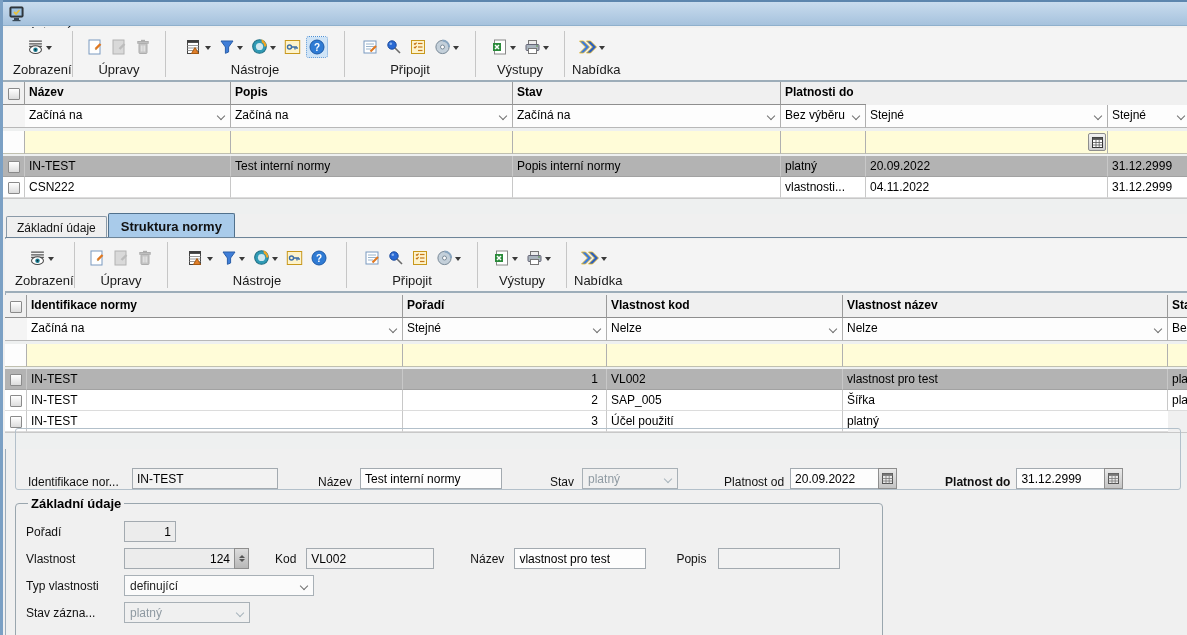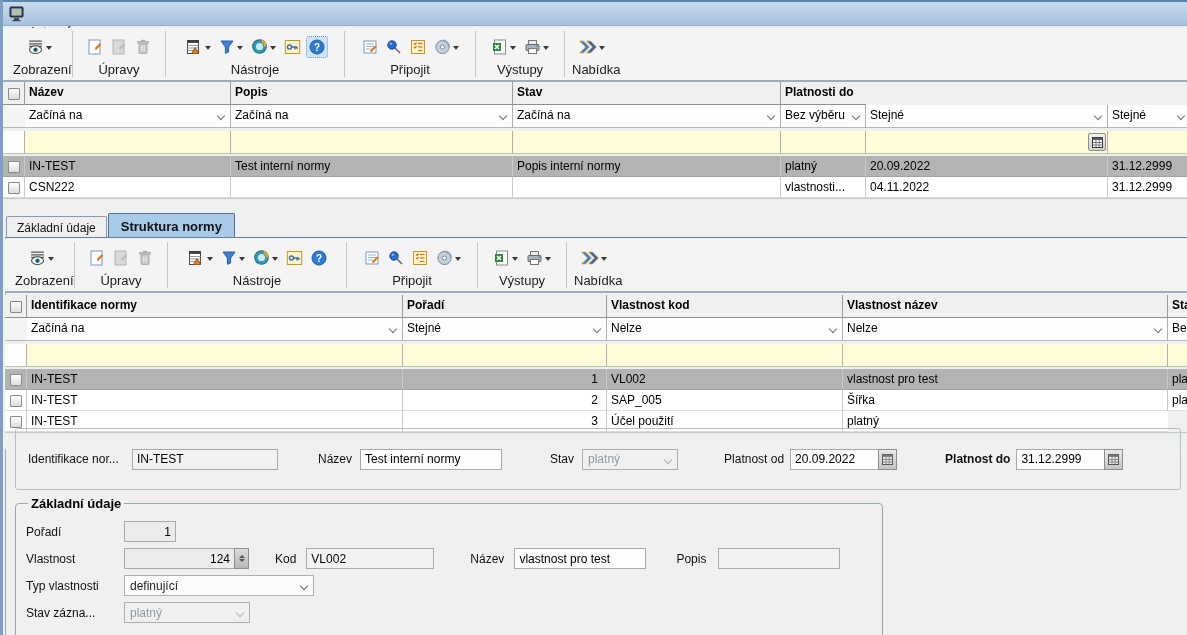--- a/index.html
+++ b/index.html
@@ -59,21 +59,21 @@
   .tabs { display:flex; align-items:flex-end; height:26px; padding-left:3px; }
   .tab { font-size:12px; padding:4px 10px 3px; border:1px solid #8a9aa8; border-bottom:none;
          background:#efefef; border-radius:2px 2px 0 0; margin-right:1px; color:#111; }
   .tab.active { background:#a9cbea; border-color:#51718c; font-weight:bold; font-size:13px;
                 padding:5px 12px 4px; }
   .tabpage { position:absolute; left:2px; right:0; top:25px; bottom:0;
              border-top:1px solid #6d8498; border-left:1px solid #9cacba; background:#f0f0f0; }
 
   
   .formpanel { position:absolute; left:12px; right:6px; top:216px; height:62px;
-    border:1px solid #b3c0ca; border-radius:3px; display:flex; align-items:center; padding-left:12px; }
+    border:1px solid #b3c0ca; border-radius:3px; display:flex; align-items:flex-end; padding-left:12px; }
   .flabel { font-size:12px; color:#111; white-space:nowrap; }
   .tinput { height:21px; border:1px solid #a3aab0; background:#f2f2f2; font-size:12px;
             font-family:"Liberation Sans",sans-serif; padding:0 4px; color:#000; }
   .tinput.white { background:#fdfdfd; }
   .selectbox { height:21px; border:1px solid #a8b0b6; background:#f5f5f5; font-size:12px;
     display:flex; align-items:center; padding:0 18px 0 5px; position:relative; color:#222; }
   .selectbox .chev { top:7px; }
   .selectbox.disabled { color:#8f9aa2; background:#f0f0f0; }
   .selectbox.disabled .chev { border-color:#a8b4bc; }
   .datefield { display:flex; align-items:stretch; }

